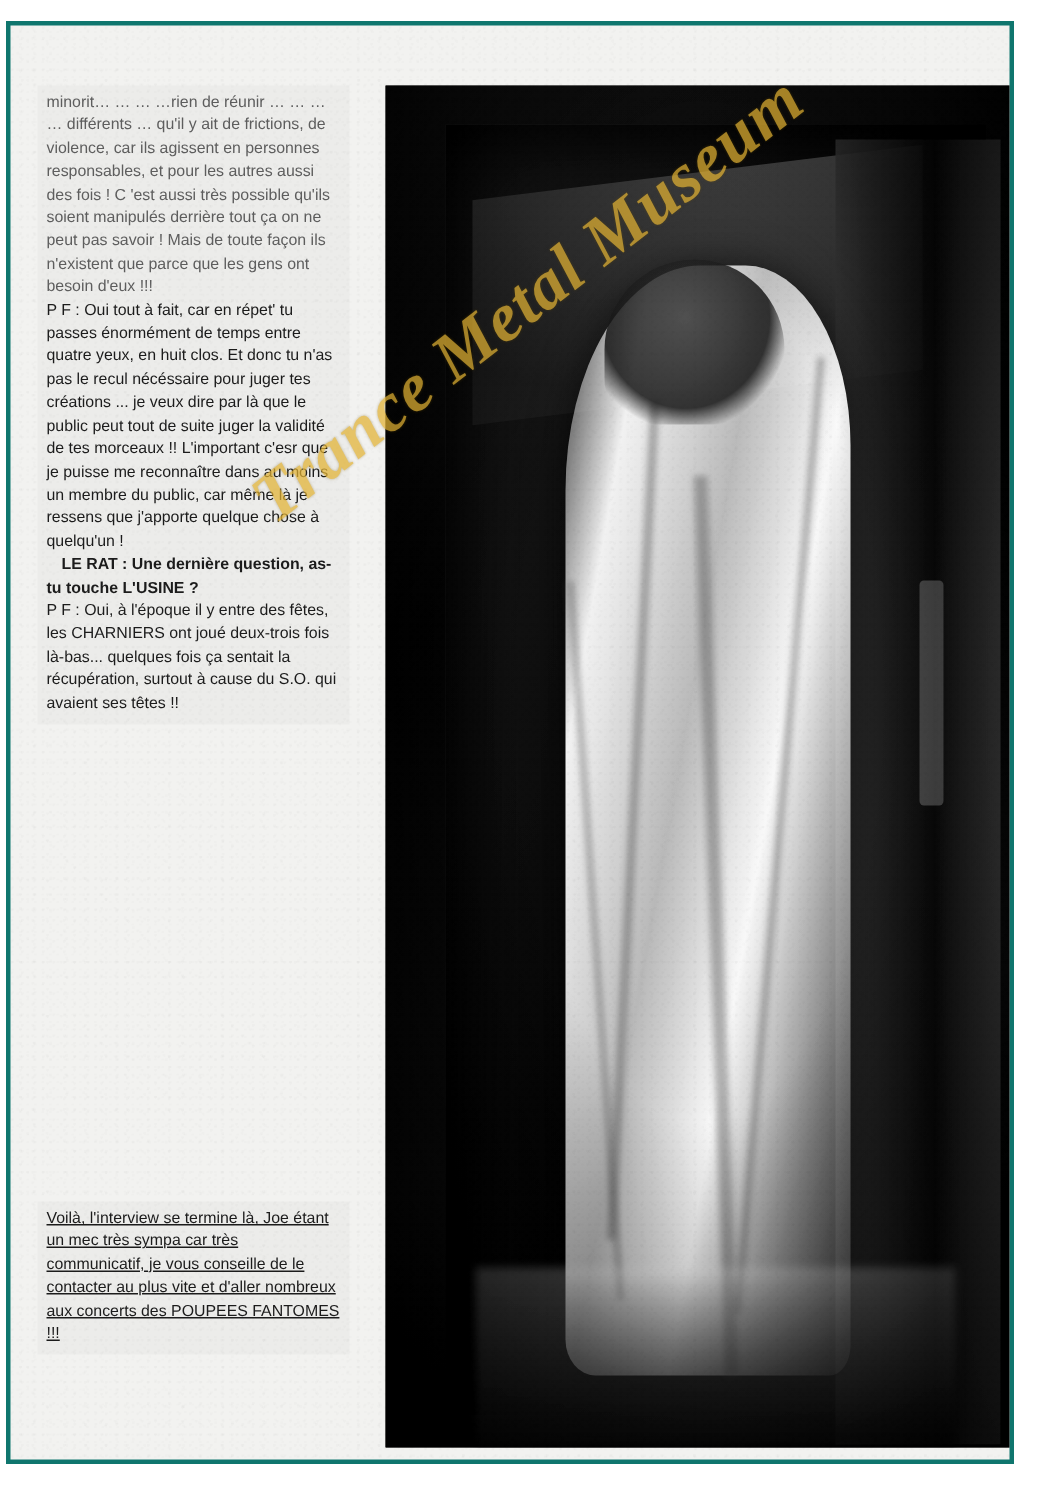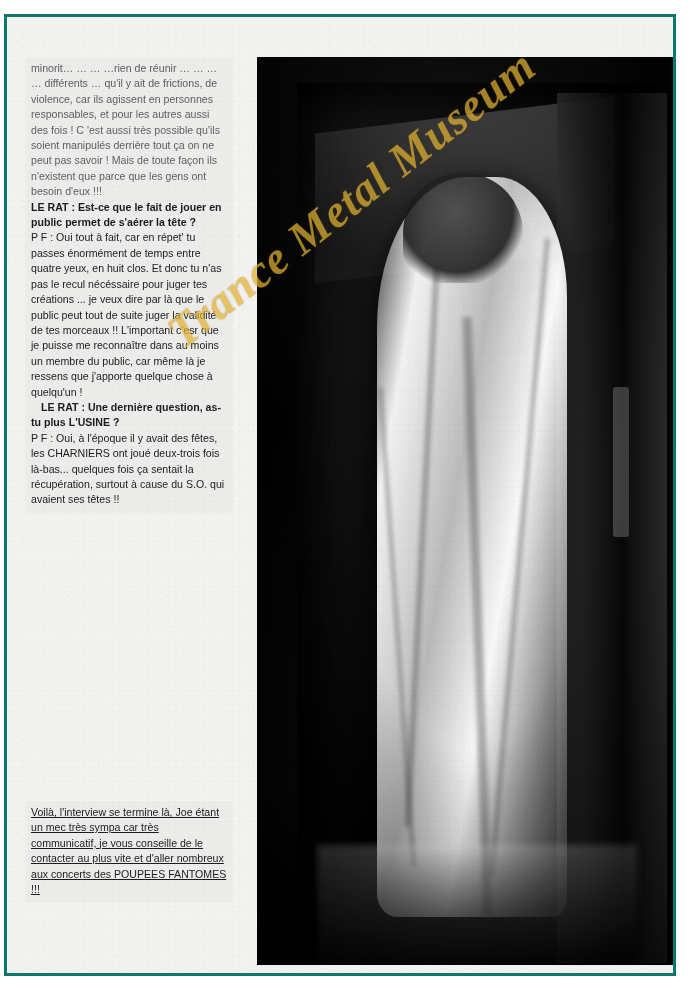--- a/index.html
+++ b/index.html
@@ -212,24 +212,23 @@
         <div class="fold3"></div>
         <div class="fold4"></div>
       </div>
       <div class="hood"></div>
       <div class="floor"></div>
       <div class="vignette"></div>
     </div>
 
     <div class="textcol" id="interview-body">
       <p class="fade-top">minorit… … … …rien de réunir … … … … différents … qu'il y ait de frictions, de violence, car ils agissent en personnes responsables, et pour les autres aussi des fois ! C 'est aussi très possible qu'ils soient manipulés derrière tout ça on ne peut pas savoir ! Mais de toute façon ils n'existent que parce que les gens ont besoin d'eux !!!</p>
-      <p class="q">LE RAT : Est-ce que le fait de jouer en public permet de s'aérer la tête ?</p>
       <p>P F : Oui tout à fait, car en répet' tu passes énormément de temps entre quatre yeux, en huit clos. Et donc tu n'as pas le recul nécéssaire pour juger tes créations ... je veux dire par là que le public peut tout de suite juger la validité de tes morceaux !! L'important c'esr que je puisse me reconnaître dans au moins un membre du public, car même là je ressens que j'apporte quelque chose à quelqu'un !</p>
-      <p class="q indent">LE RAT : Une dernière question, as-tu plus L'USINE ?</p>
-      <p>P F : Oui, à l'époque il y avait des fêtes, les CHARNIERS ont joué deux-trois fois là-bas... quelques fois ça sentait la récupération, surtout à cause du S.O. qui avaient ses têtes !!</p>
+      <p class="q indent">LE RAT : Une dernière question, as-tu touche L'USINE ?</p>
+      <p>P F : Oui, à l'époque il y entre des fêtes, les CHARNIERS ont joué deux-trois fois là-bas... quelques fois ça sentait la récupération, surtout à cause du S.O. qui avaient ses têtes !!</p>
     </div>
 
     <div class="textcol" id="outro-block">
       <p>Voilà, l'interview se termine là, Joe étant un mec très sympa car très communicatif, je vous conseille de le contacter au plus vite et d'aller nombreux aux concerts des POUPEES FANTOMES !!!</p>
     </div>
 
     <div id="grain"></div>
 
     <div id="watermark">Trance Metal Museum</div>
 

